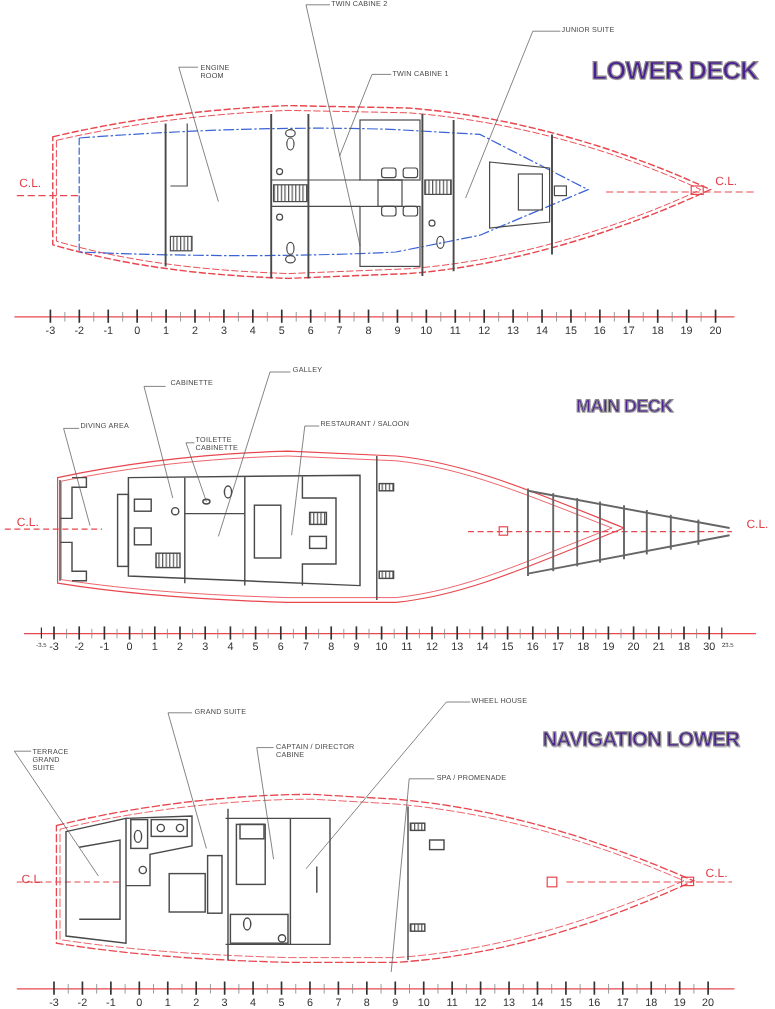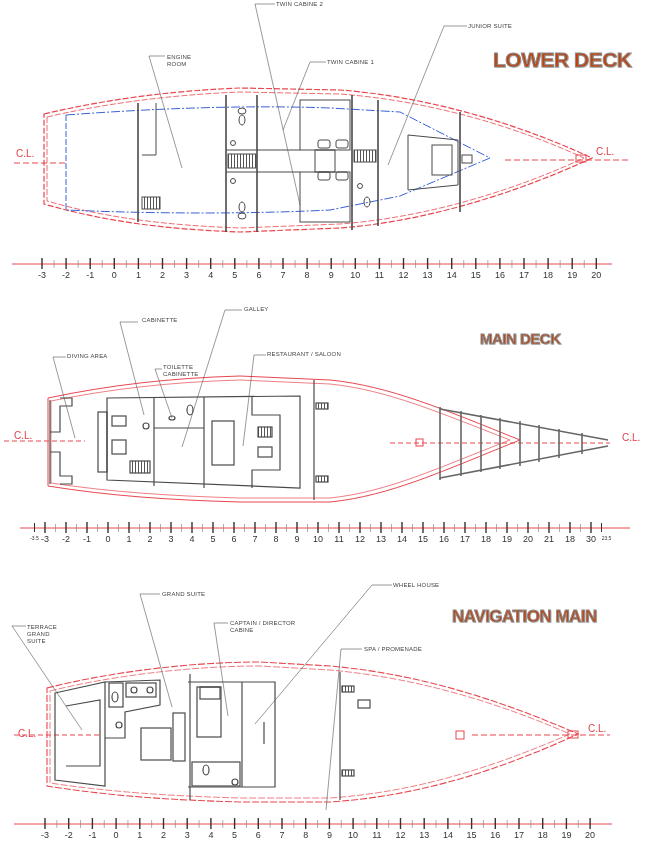--- a/index.html
+++ b/index.html
@@ -1,20 +1,20 @@
 <!DOCTYPE html>
 <html><head>
 <meta charset="utf-8">
 <style>
   html, body { margin: 0; padding: 0; background: #ffffff; }
   body { width: 646px; height: 841px; position: relative; overflow: hidden; font-family: "Liberation Sans", sans-serif; }
   svg { position: absolute; left: 0; top: 0; }
   .deck-title {
     position: absolute; font-family: "Liberation Sans", sans-serif; font-weight: bold;
-    color: #c2410c; -webkit-text-stroke: 1px #8a8a8a; letter-spacing: -0.5px;
+    color: #4c1d95; -webkit-text-stroke: 1px #8a8a8a; letter-spacing: -0.5px;
     text-shadow: 1px 1px 0 #d8d8d8;
   }
   .lbl { position: absolute; font-family: "Liberation Sans", sans-serif; font-size: 6px; color: #444; letter-spacing: 0.2px; line-height: 7px; text-transform: uppercase; white-space: nowrap; }
   .cl { position: absolute; font-family: "Liberation Sans", sans-serif; font-size: 10px; color: #e0404a; }
   .tick-lbl { position: absolute; font-family: "Liberation Sans", sans-serif; font-size: 9px; color: #333; transform: translateX(-50%); }
   .tick-lbl.small { font-size: 5px; }
 </style>
 </head>
 <body>
 
@@ -408,21 +408,21 @@
     <span class="tick-lbl" style="left: 486px; top: 534px;">18</span>
     <span class="tick-lbl" style="left: 507px; top: 534px;">19</span>
     <span class="tick-lbl" style="left: 528px; top: 534px;">20</span>
     <span class="tick-lbl" style="left: 549px; top: 534px;">21</span>
     <span class="tick-lbl" style="left: 570px; top: 534px;">18</span>
     <span class="tick-lbl" style="left: 591px; top: 534px;">30</span>
     <span class="tick-lbl small" style="left: 34.5px; top: 535px;">-3.5</span>
     <span class="tick-lbl small" style="left: 606.5px; top: 535px;">23.5</span>
   </div>
 
-<div class="deck-title" style="left:452px;top:607px;font-size:17px;">NAVIGATION MAIN</div>
+<div class="deck-title" style="left:452px;top:607px;font-size:17px;">NAVIGATION LOWER</div>
 <div class="lbl" style="left:162px;top:591px;">Grand Suite</div>
 <div class="lbl" style="left:393px;top:582px;">Wheel House</div>
 <div class="lbl" style="left:27px;top:624px;width:36px;white-space:normal;">Terrace Grand Suite</div>
 <div class="lbl" style="left:230px;top:620px;width:66px;white-space:normal;">Captain / Director Cabine</div>
 <div class="lbl" style="left:364px;top:646px;">Spa / Promenade</div>
 <div class="cl" style="left:18px;top:728px;">C.L.</div>
 <div class="cl" style="left:588px;top:723px;">C.L.</div>
 <div id="scale3">
     <span class="tick-lbl" style="left: 45px; top: 830px;">-3</span>
     <span class="tick-lbl" style="left: 68.7px; top: 830px;">-2</span>

